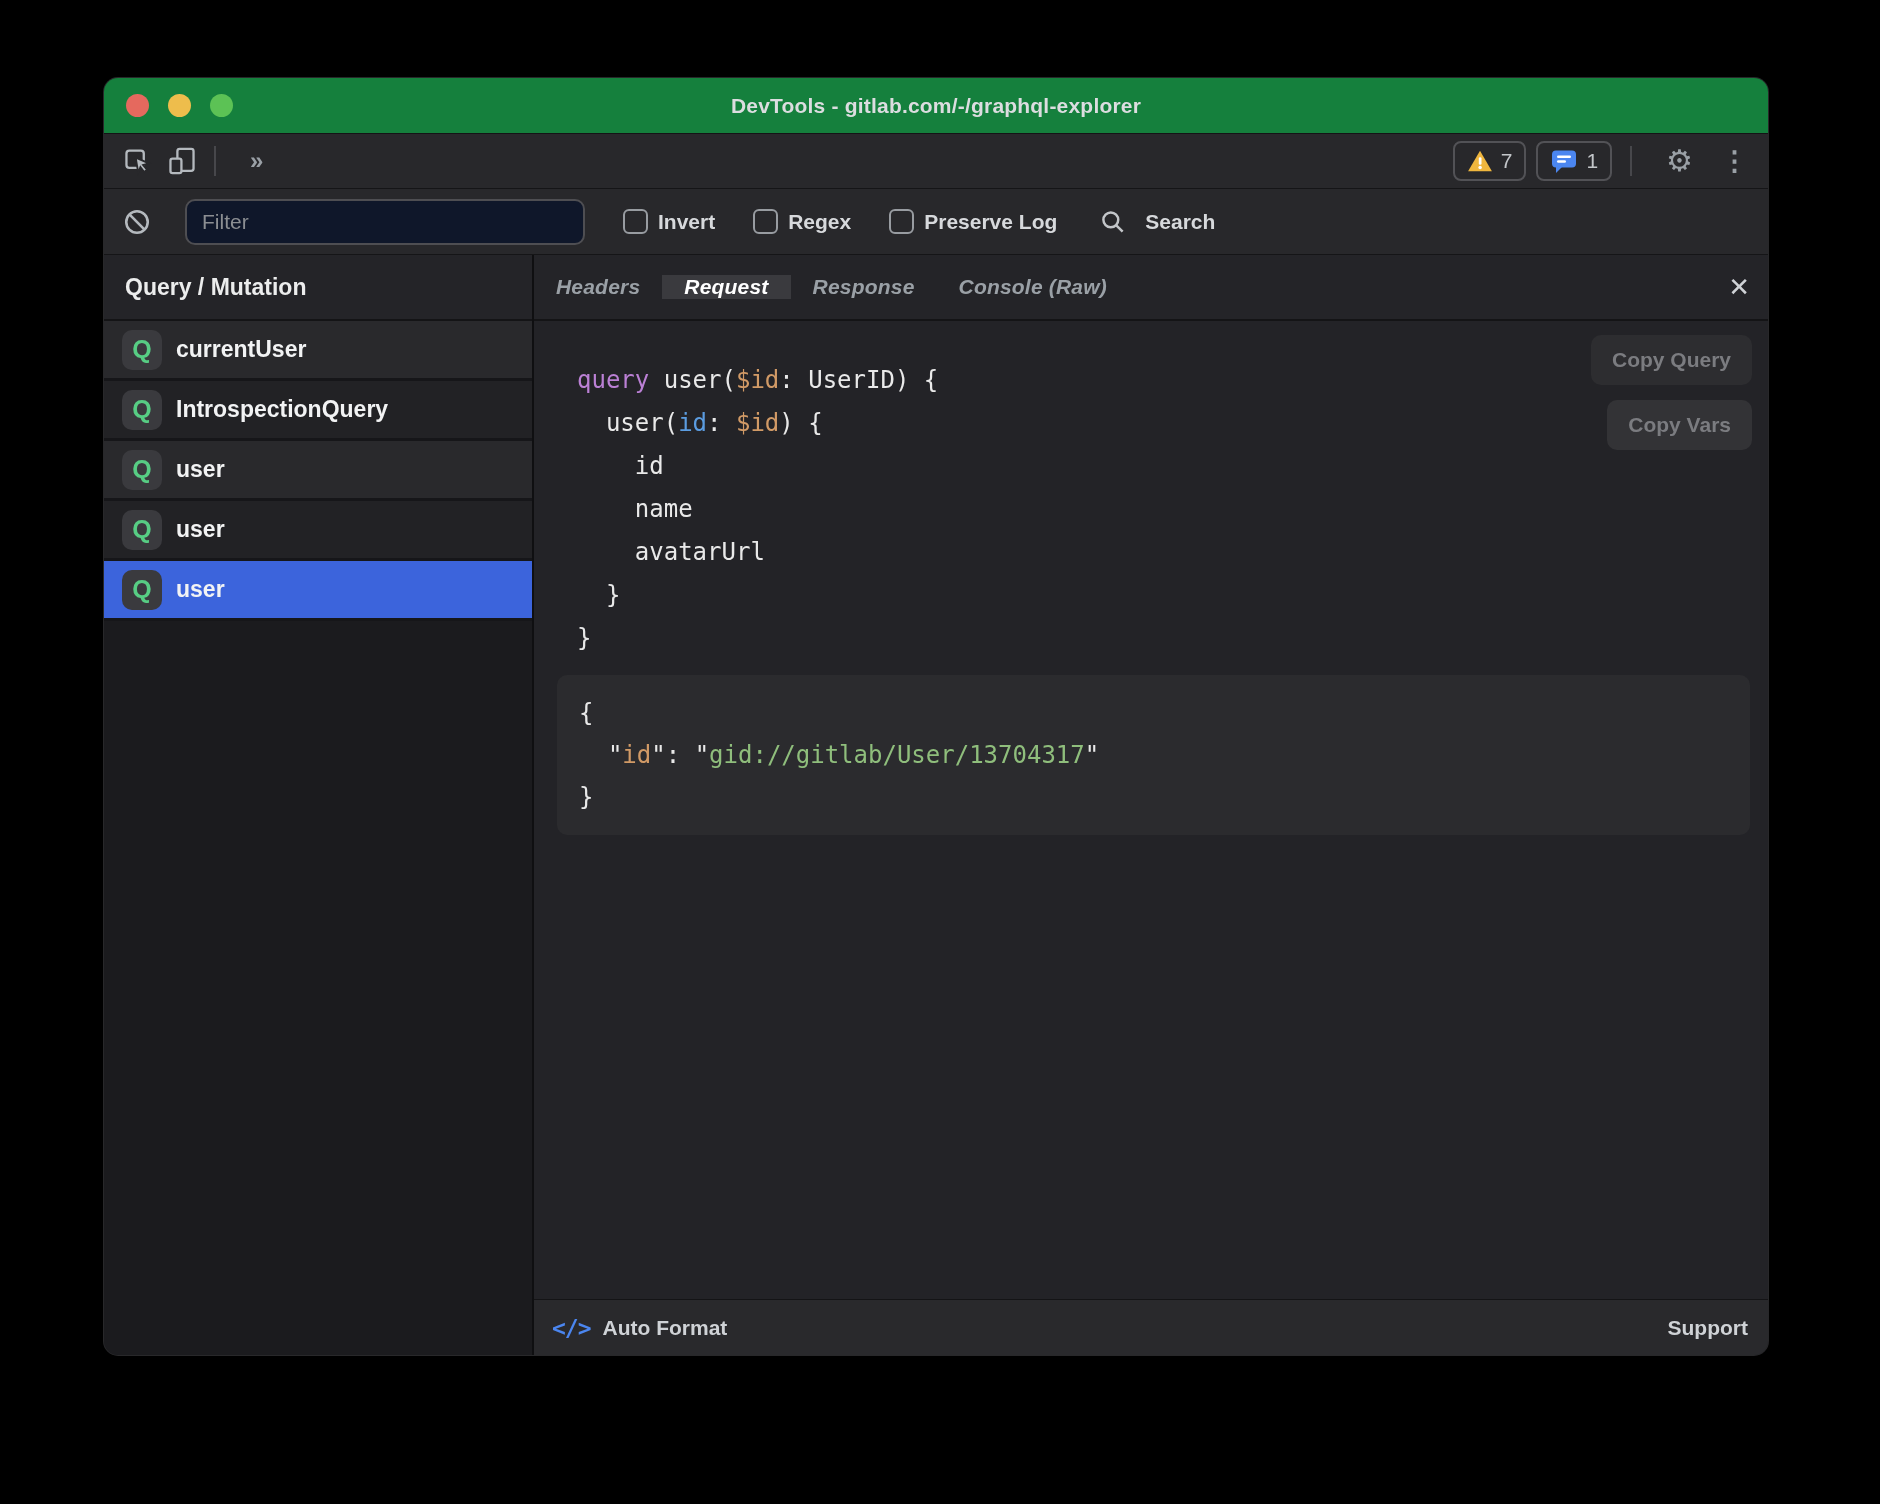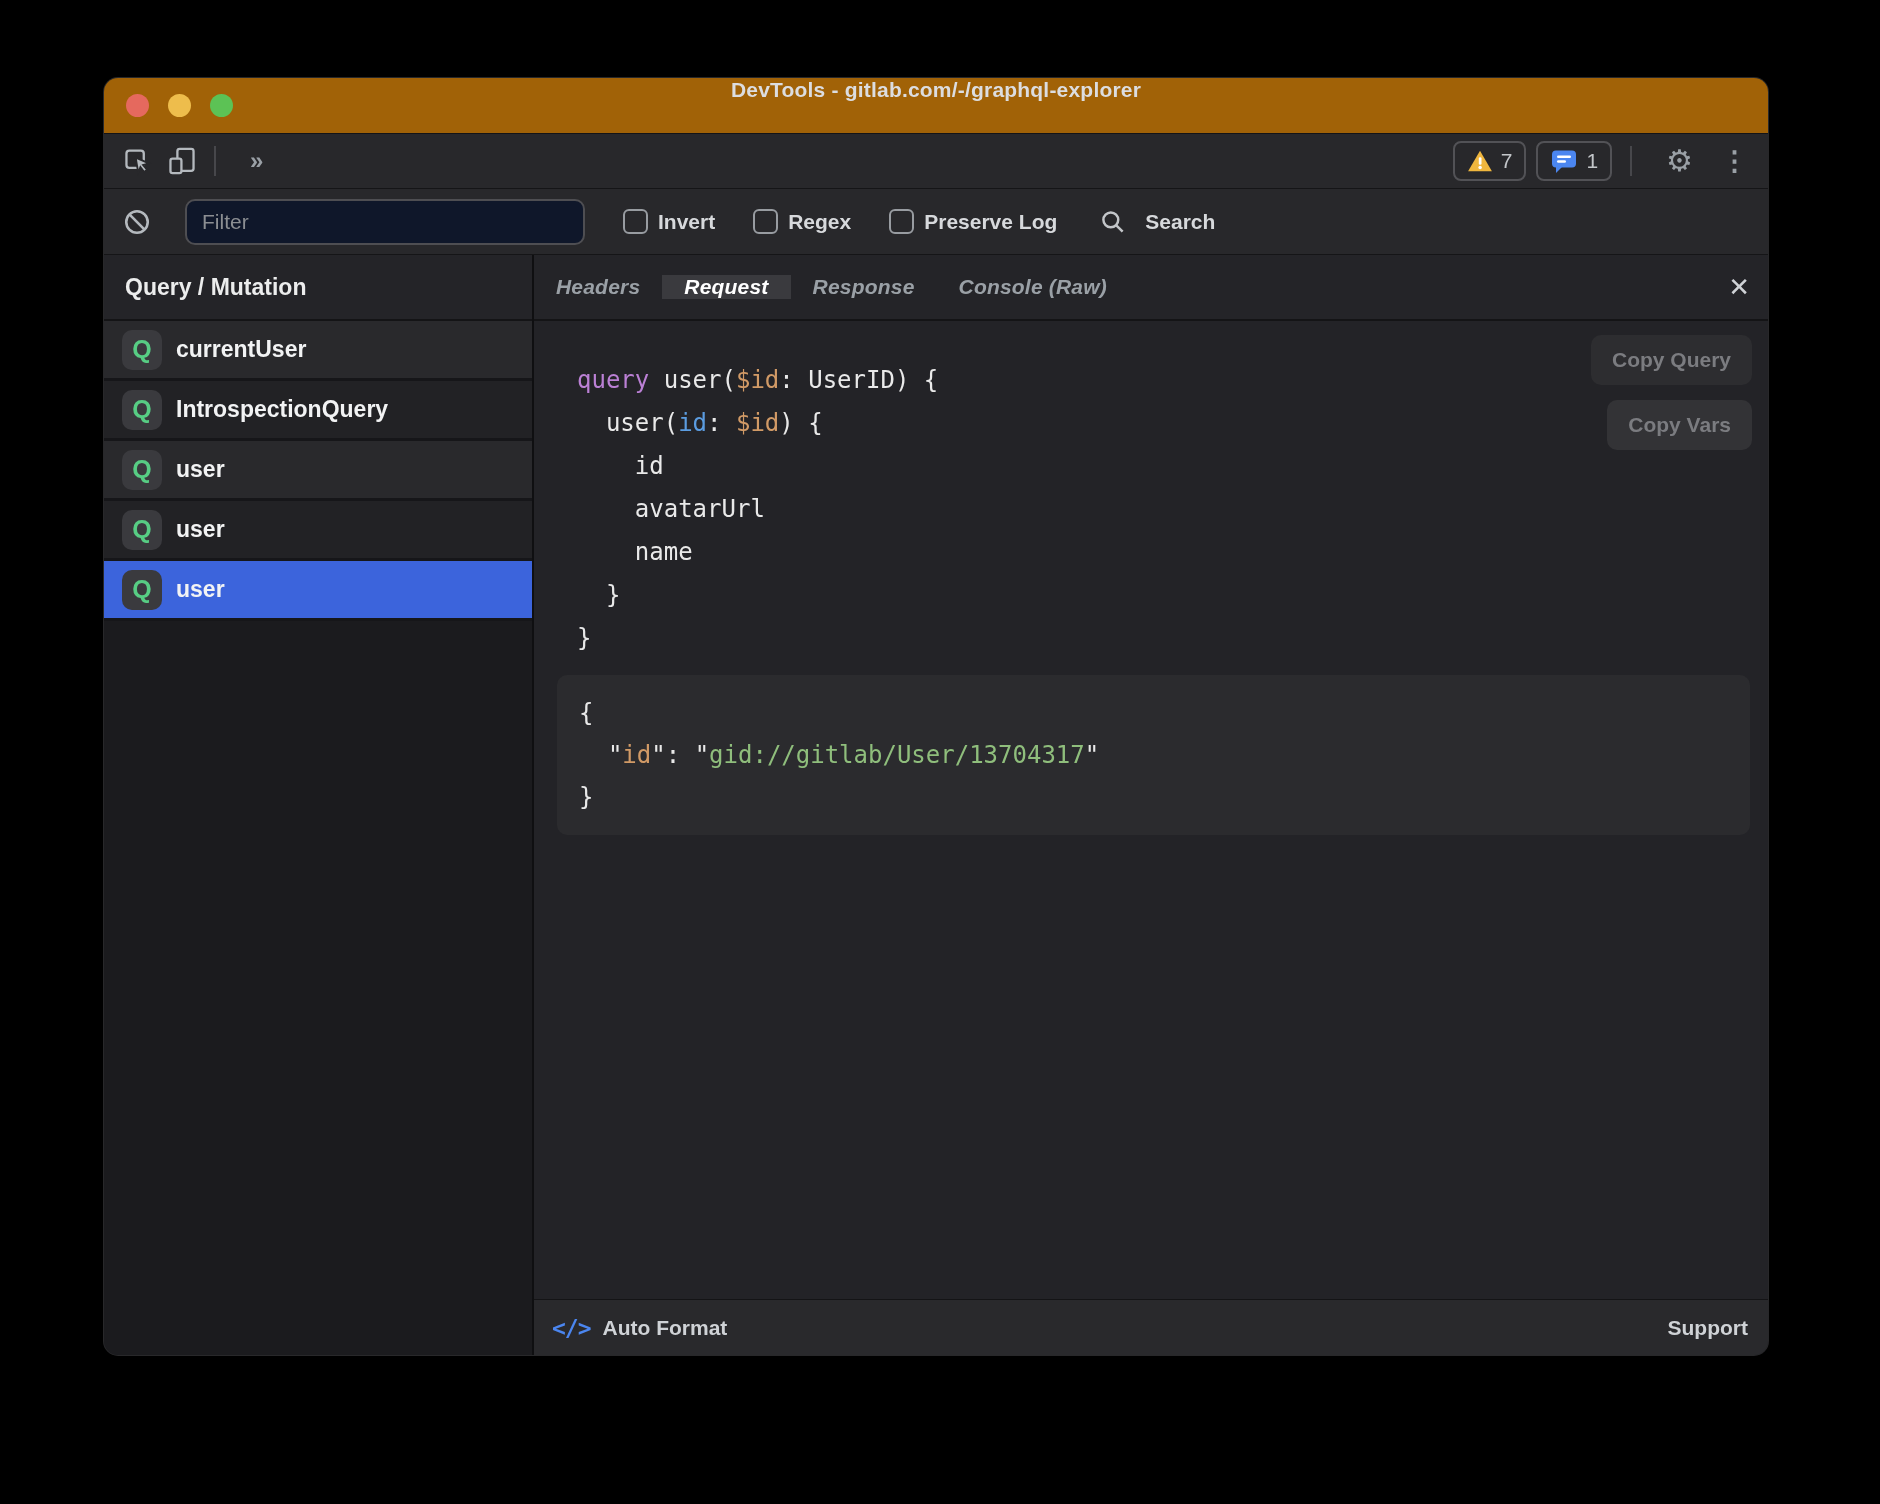--- a/index.html
+++ b/index.html
@@ -1,22 +1,22 @@
 <!DOCTYPE html>
 <html style="--selection-blue: #3c64dc; --query-badge-green: #57cd84; --syntax-keyword: #bb80d5; --syntax-variable: #d19a66; --syntax-argument: #5b9ce0; --syntax-string: #8fbe7c; --accent-blue: #4b86f0; --warning-yellow: #f0b73e;"><head>
 <meta charset="utf-8">
 <style>
   html,body{margin:0;padding:0;background:#000;width:1880px;height:1504px;overflow:hidden;
     font-family:"Liberation Sans",sans-serif;-webkit-font-smoothing:antialiased;}
   .window{position:absolute;left:104px;top:78px;width:1664px;height:1277px;border-radius:14px;
     overflow:hidden;background:#232327;display:flex;flex-direction:column;
     box-shadow:0 0 0 1px rgba(125,125,130,.32), 0 20px 60px rgba(0,0,0,.65);}
   
-  .titlebar{height:55px;flex:0 0 55px;background:#a16207;border-bottom:1px solid #141416;
-    position:relative;display:flex;justify-content:center;}
+  .titlebar{height:55px;flex:0 0 55px;background:#15803d;border-bottom:1px solid #141416;
+    position:relative;display:flex;align-items:center;justify-content:center;}
   .lights{position:absolute;left:22px;top:0;height:100%;display:flex;align-items:center;gap:19px;}
   .light{width:23px;height:23px;border-radius:50%;}
   .light.red{background:#e5695e;} .light.yellow{background:#eebd4c;} .light.green{background:#5cc255;}
   .win-title{color:#dcdde0;font-size:21px;font-weight:700;letter-spacing:.2px;}
   
   .toolbar{height:54px;flex:0 0 54px;background:#28282b;border-bottom:1px solid #151517;
     display:flex;align-items:stretch;padding:0 14px 0 12px;}
   .icon-btn{width:44px;display:flex;align-items:center;justify-content:center;flex:0 0 auto;}
   .vdiv{width:2px;height:30px;background:#47474b;align-self:center;margin:0 10px;flex:0 0 auto;}
   .tool-tabs{display:flex;align-items:stretch;}
@@ -224,22 +224,22 @@
             <div class="panel-tab">Console (Raw)</div>
           </div>
         <span class="panel-close">✕</span>
       </div>
 
       <div class="panel-content">
         <div class="code" id="queryCode">
             <div class="cl"><span class="tok-kw">query</span><span class="tok-p"> user(</span><span class="tok-v">$id</span><span class="tok-p">: UserID) {</span></div>
             <div class="cl"><span class="tok-p">  user(</span><span class="tok-arg">id</span><span class="tok-p">: </span><span class="tok-v">$id</span><span class="tok-p">) {</span></div>
             <div class="cl"><span class="tok-p">    id</span></div>
+            <div class="cl"><span class="tok-p">    name</span></div>
             <div class="cl"><span class="tok-p">    avatarUrl</span></div>
-            <div class="cl"><span class="tok-p">    name</span></div>
             <div class="cl"><span class="tok-p">  }</span></div>
             <div class="cl"><span class="tok-p">}</span></div>
           </div>
         <div class="varbox" id="varCode">
             <div class="cl"><span class="tok-p">{</span></div>
             <div class="cl"><span class="tok-p">  "</span><span class="tok-key">id</span><span class="tok-p">"</span><span class="tok-p">: </span><span class="tok-p">"</span><span class="tok-str">gid://gitlab/User/13704317</span><span class="tok-p">"</span></div>
             <div class="cl"><span class="tok-p">}</span></div>
           </div>
         <button class="copy-btn copy-query">Copy Query</button>
         <button class="copy-btn copy-vars">Copy Vars</button>

